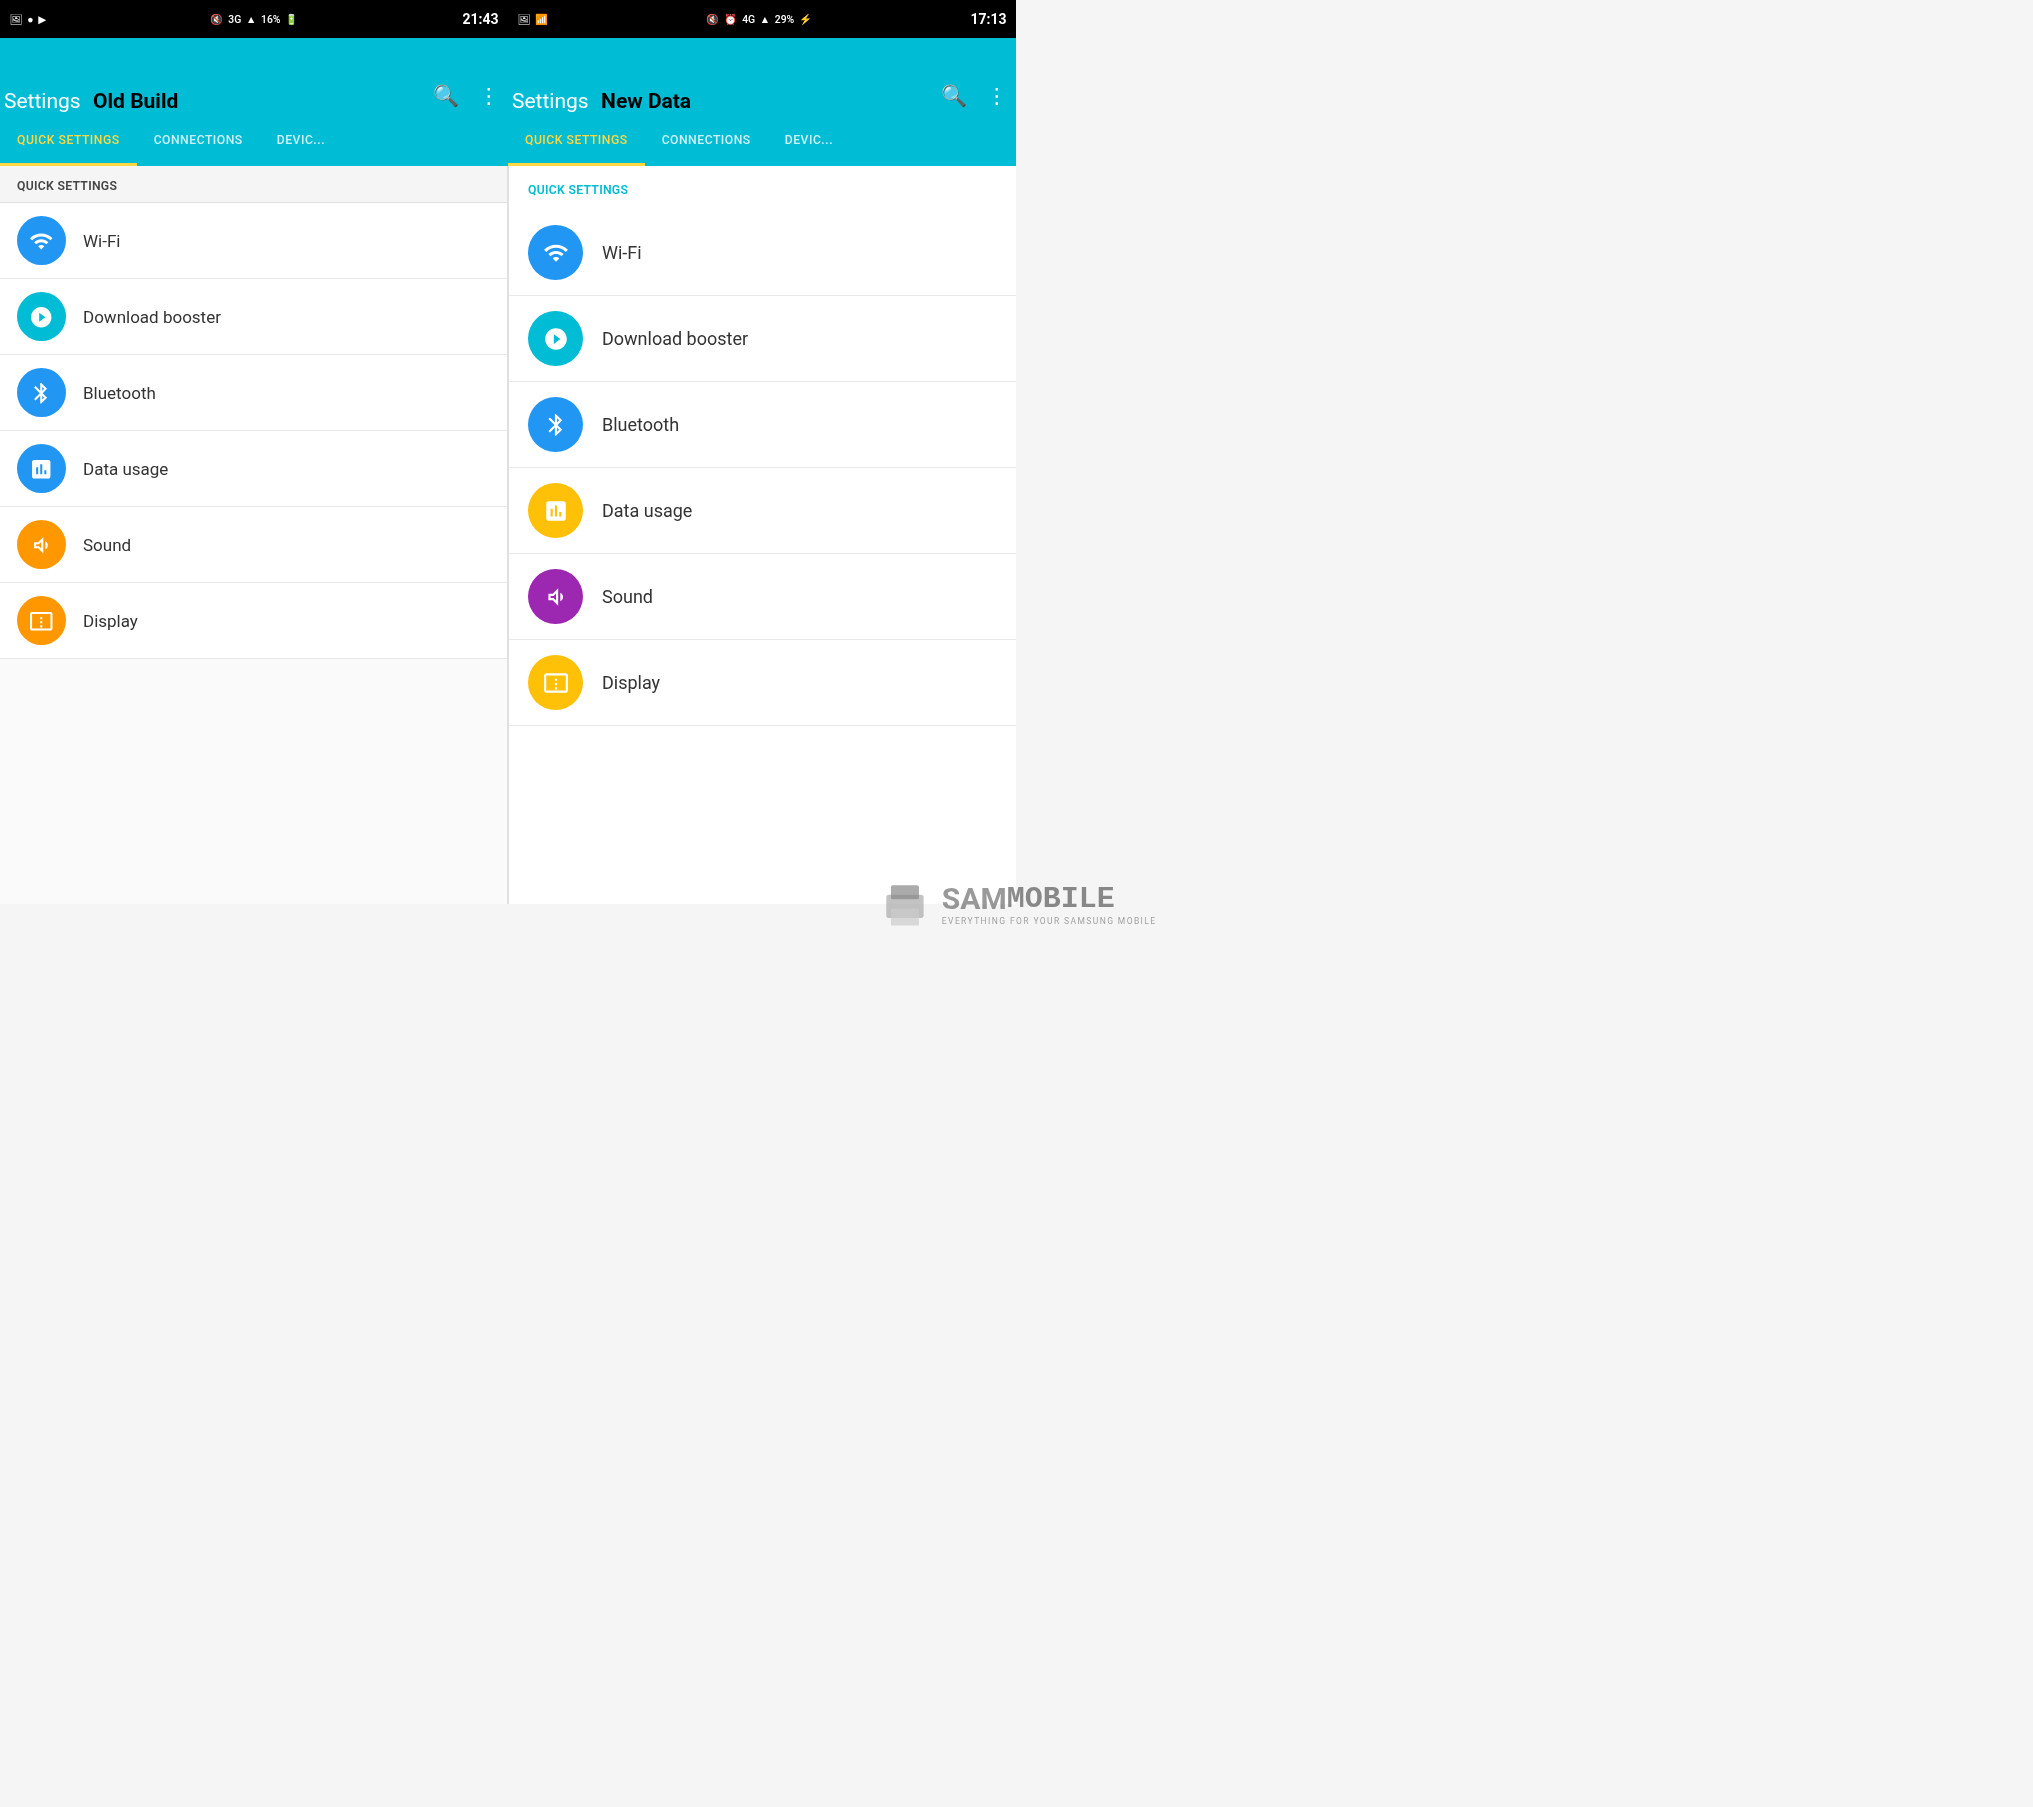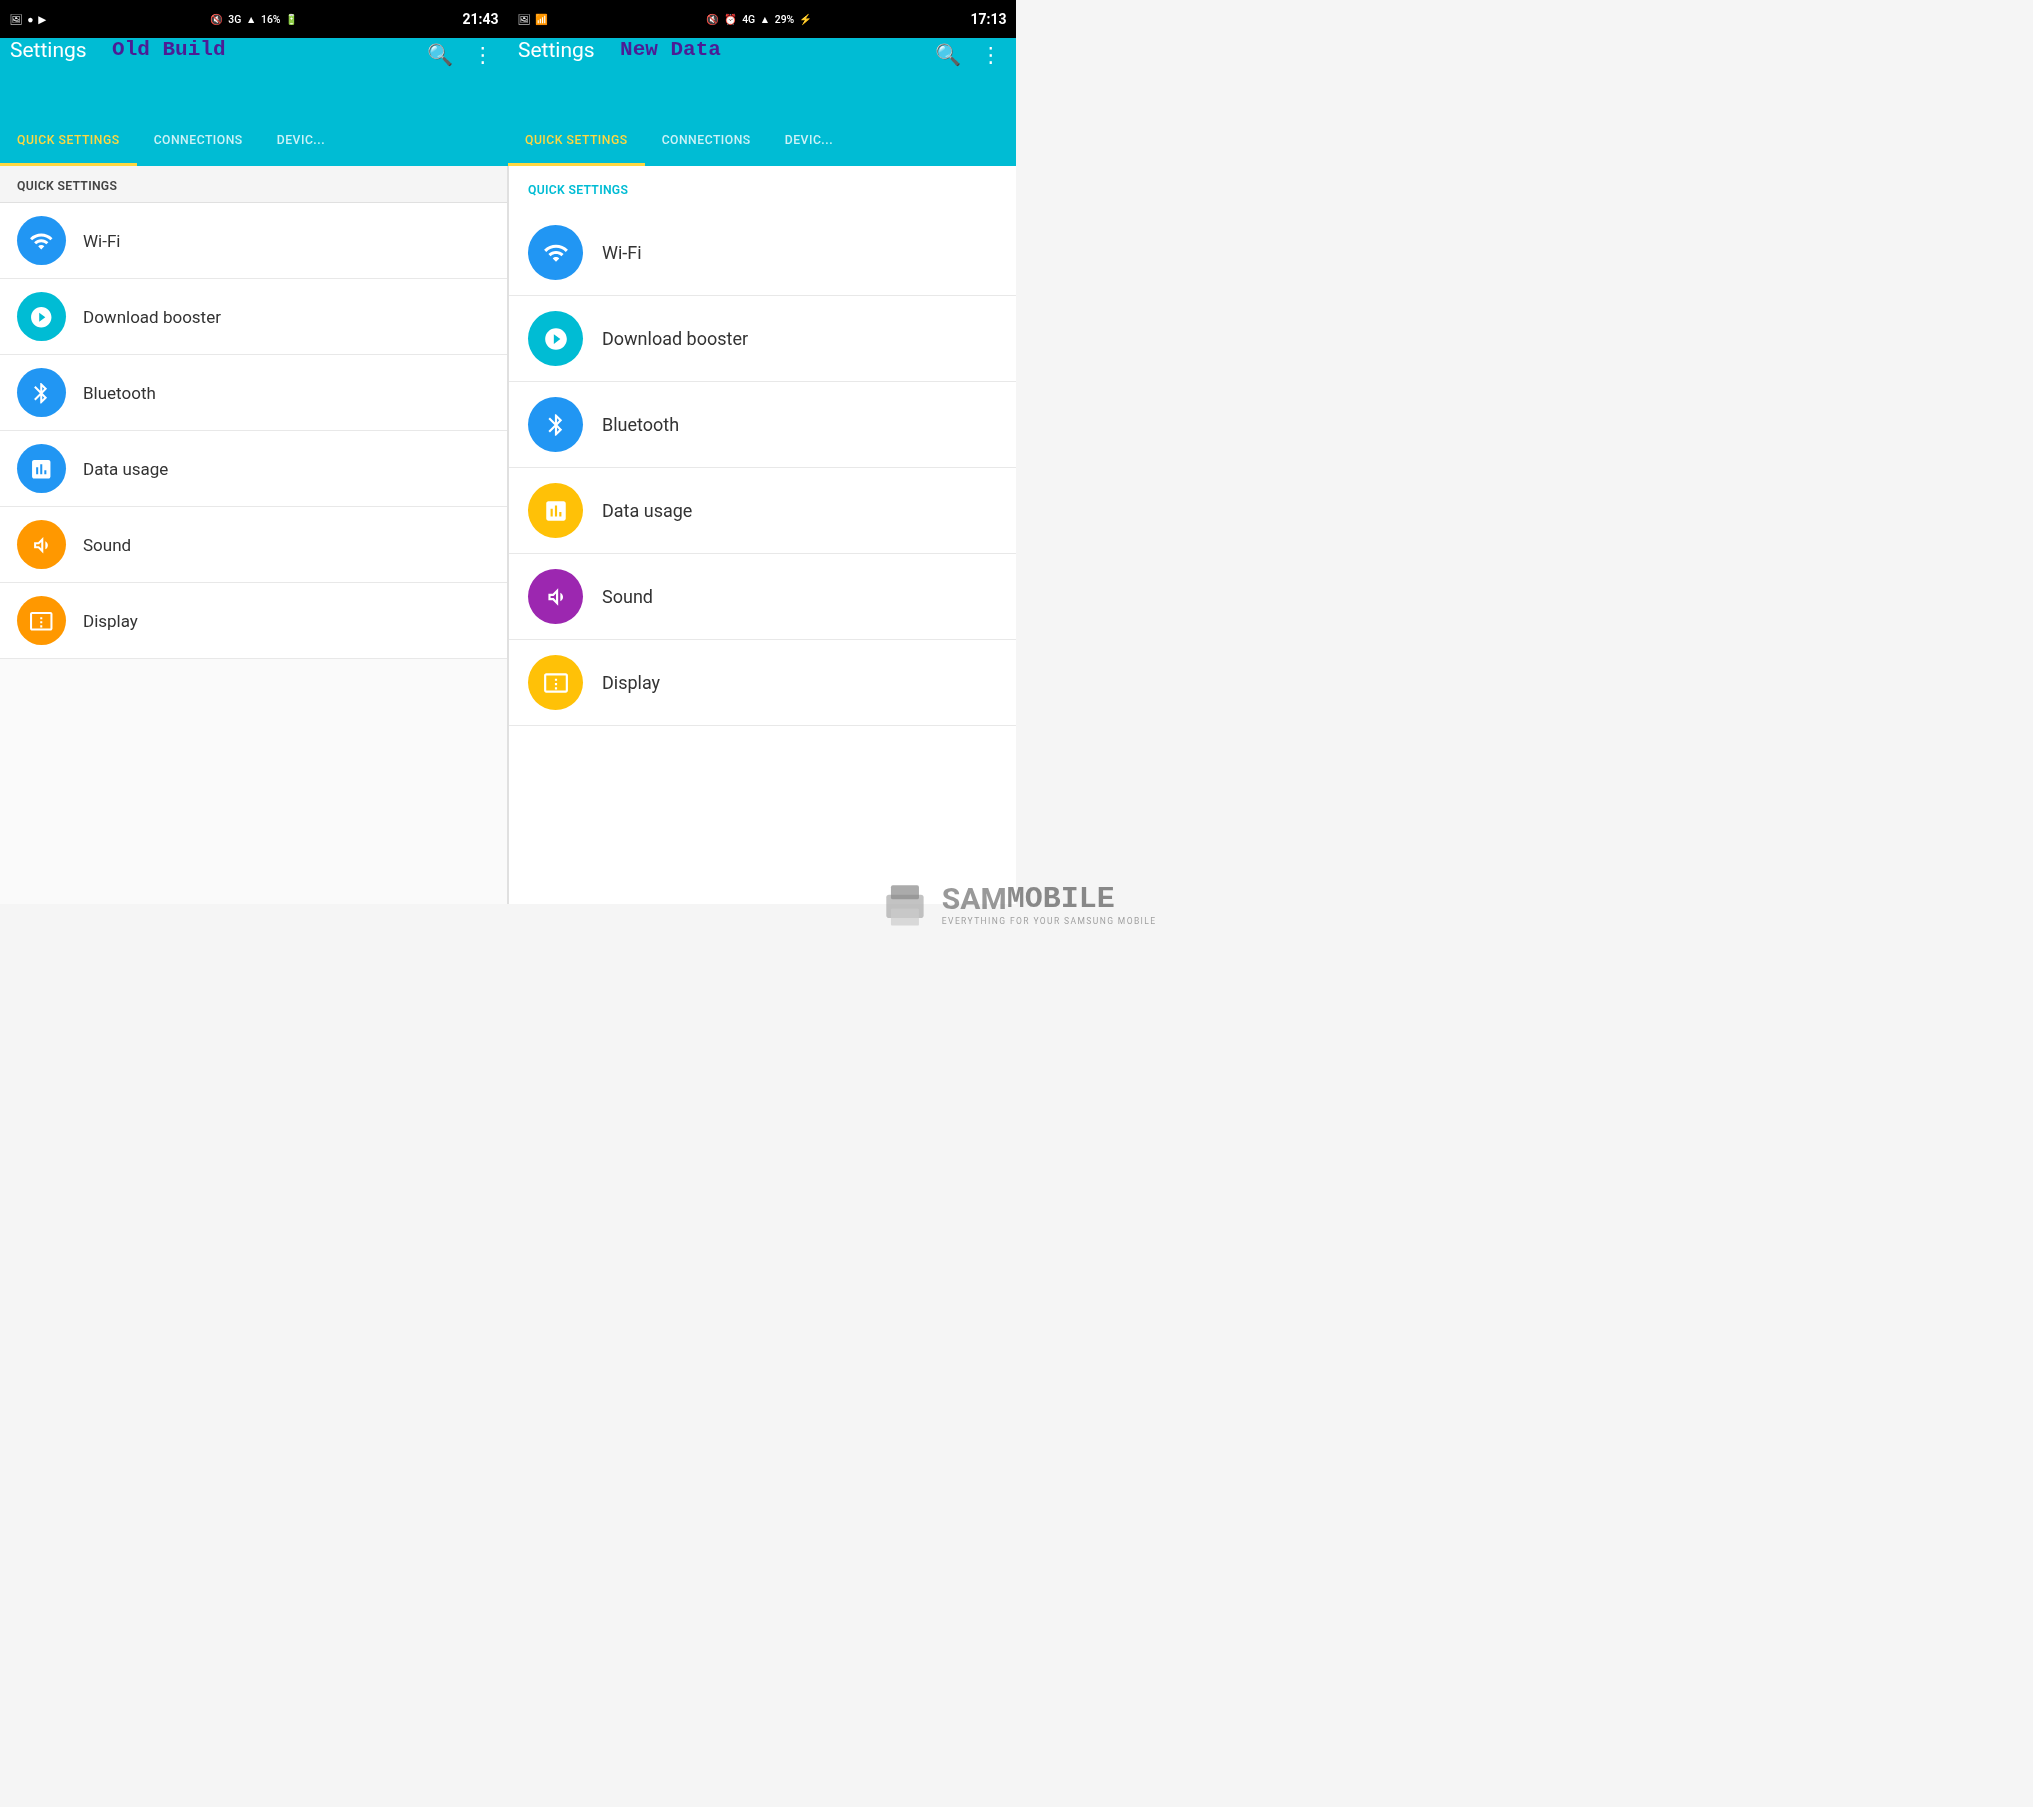--- a/index.html
+++ b/index.html
@@ -8,25 +8,25 @@
     
     .status-bar-container { display: flex; width: 100%; }
     .status-bar { height: 38px; display: flex; align-items: center; background: #000; color: #fff; font-size: 12.2px; font-weight: 500; }
     .status-bar-left { width: 508px; padding: 0 9.4px; justify-content: space-between; }
     .status-bar-right { width: 508px; padding: 0 9.4px; justify-content: space-between; }
     .status-icons { display: flex; align-items: center; gap: 4.7px; font-size: 10.4px; }
     .status-time { font-size: 14px; font-weight: bold; }
 
     
     .app-header-container { display: flex; width: 100%; }
-    .app-header { height: 75px; background: #00bcd4; display: flex; align-items: flex-start; padding: 0 10px; gap: 9.4px; }
+    .app-header { height: 75px; background: #00bcd4; display: flex; align-items: flex-end; padding: 0 4px; gap: 9.4px; }
     .app-header-left { width: 508px; }
     .app-header-right { width: 508px; }
     .header-title { color: #fff; font-size: 21px; font-weight: 400; }
-    .header-build { color: #4c1d95; font-size: 21px; font-weight: bold; margin-left: 16px; font-family: Liberation Mono, monospace; }
+    .header-build { color: #000000; font-size: 21px; font-weight: bold; margin-left: 3px; }
     .header-spacer { flex: 1; }
     .header-icon { color: #fff; font-size: 21px; cursor: pointer; padding: 4.7px; }
 
     
     .tab-bar-container { display: flex; width: 100%; }
     .tab-bar { height: 53px; background: #00bcd4; display: flex; align-items: center; }
     .tab-bar-left { width: 508px; }
     .tab-bar-right { width: 508px; }
     .tab-item { height: 100%; padding: 0 17px; display: flex; align-items: center; justify-content: center; color: rgba(255,255,255,0.8); font-size: 12.2px; font-weight: 500; letter-spacing: 0.5px; cursor: pointer; position: relative; white-space: nowrap; }
     .tab-item.active { color: #ffd740; }

